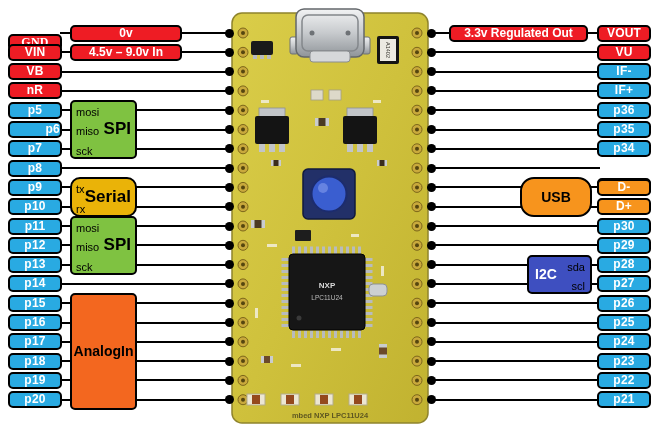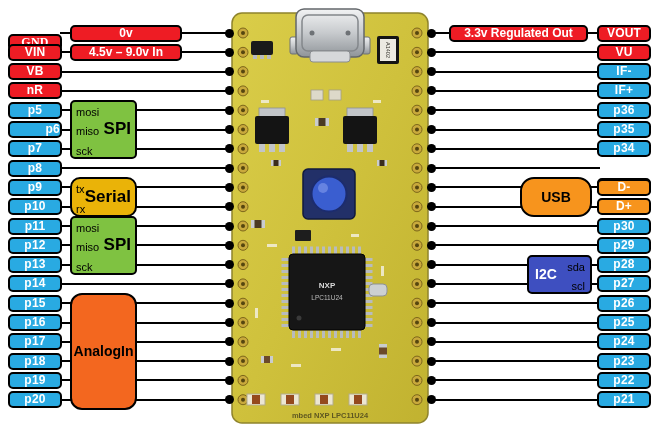--- a/index.html
+++ b/index.html
@@ -367,21 +367,21 @@
       <span class="ltitle">Serial</span>
       <span class="lsub" style="top: 2px;">tx</span>
       <span class="lsub" style="top: 21.3px;">rx</span>
     </div>
     <div class="label green" style="left: 70px; top: 216px; width: 67px; height: 58.6px;">
       <span class="ltitle">SPI</span>
       <span class="lsub" style="top: 2px;">mosi</span>
       <span class="lsub" style="top: 21.3px;">miso</span>
       <span class="lsub" style="top: 40.6px;">sck</span>
     </div>
-    <div class="label analog" style="left: 70px; top: 293.2px; width: 67px; height: 116.5px; border-radius: 12px;">
+    <div class="label analog" style="left: 70px; top: 293.2px; width: 67px; height: 116.5px;">
       <span class="ltitle">AnalogIn</span>
     </div>
     <div class="wire" style="left: 431px; top: 32px; width: 169px;"></div>
     <div class="dot" style="left: 426.5px; top: 28.5px;"></div>
     <div class="pin red" style="left: 597px; top: 24.5px;">VOUT</div>
     <div class="wire" style="left: 431px; top: 51.3px; width: 169px;"></div>
     <div class="dot" style="left: 426.5px; top: 47.8px;"></div>
     <div class="pin red" style="left: 597px; top: 43.8px;">VU</div>
     <div class="wire" style="left: 431px; top: 70.6px; width: 169px;"></div>
     <div class="dot" style="left: 426.5px; top: 67.1px;"></div>

